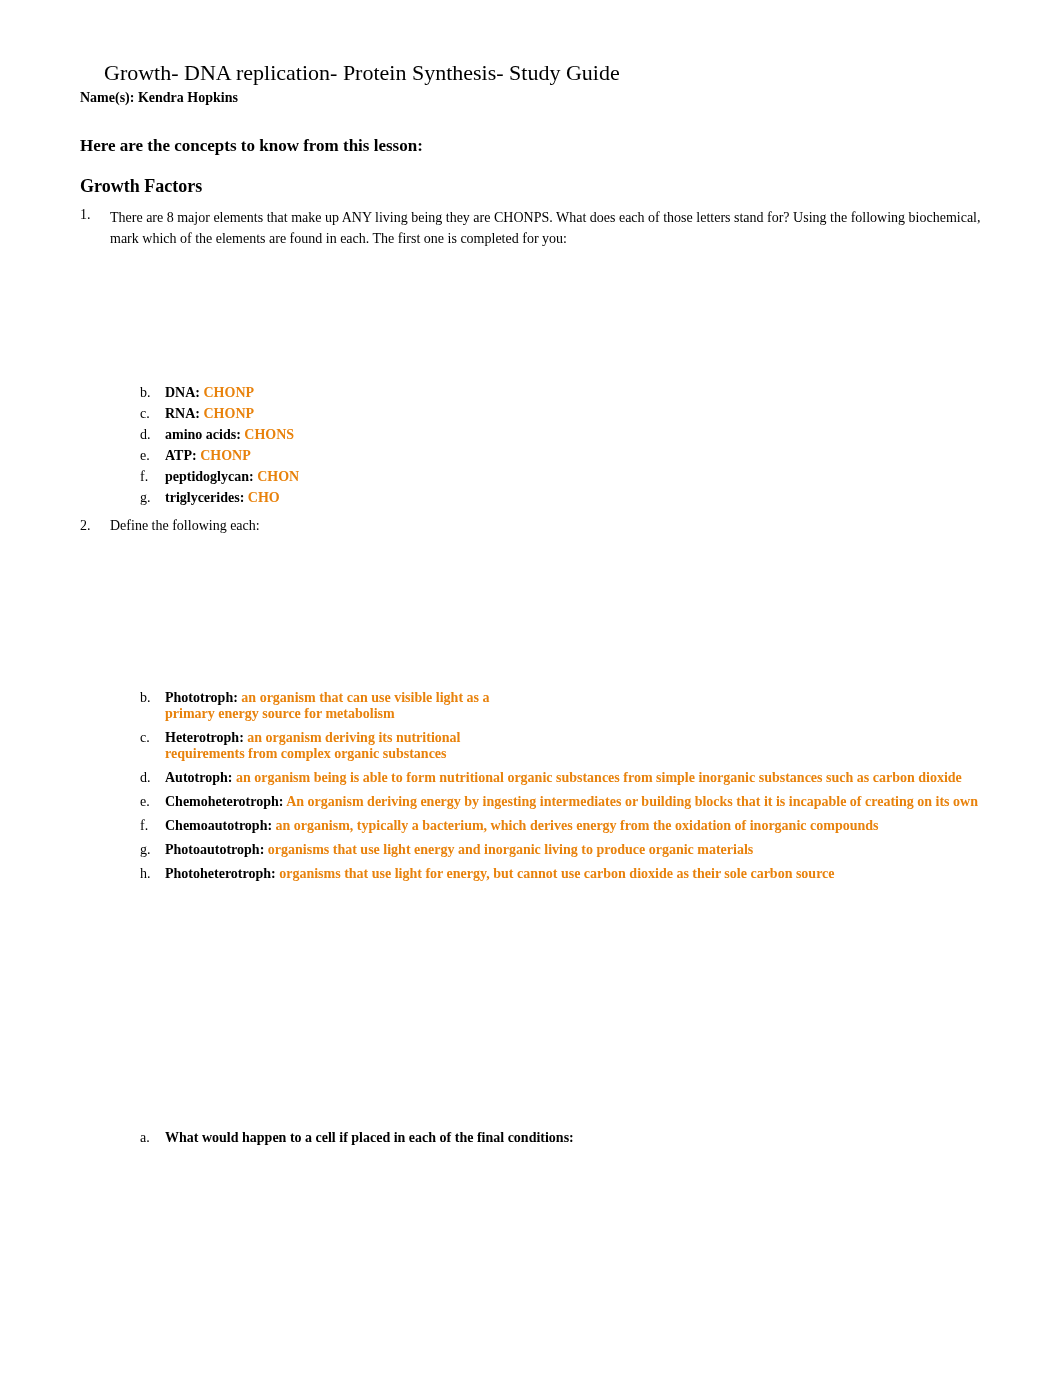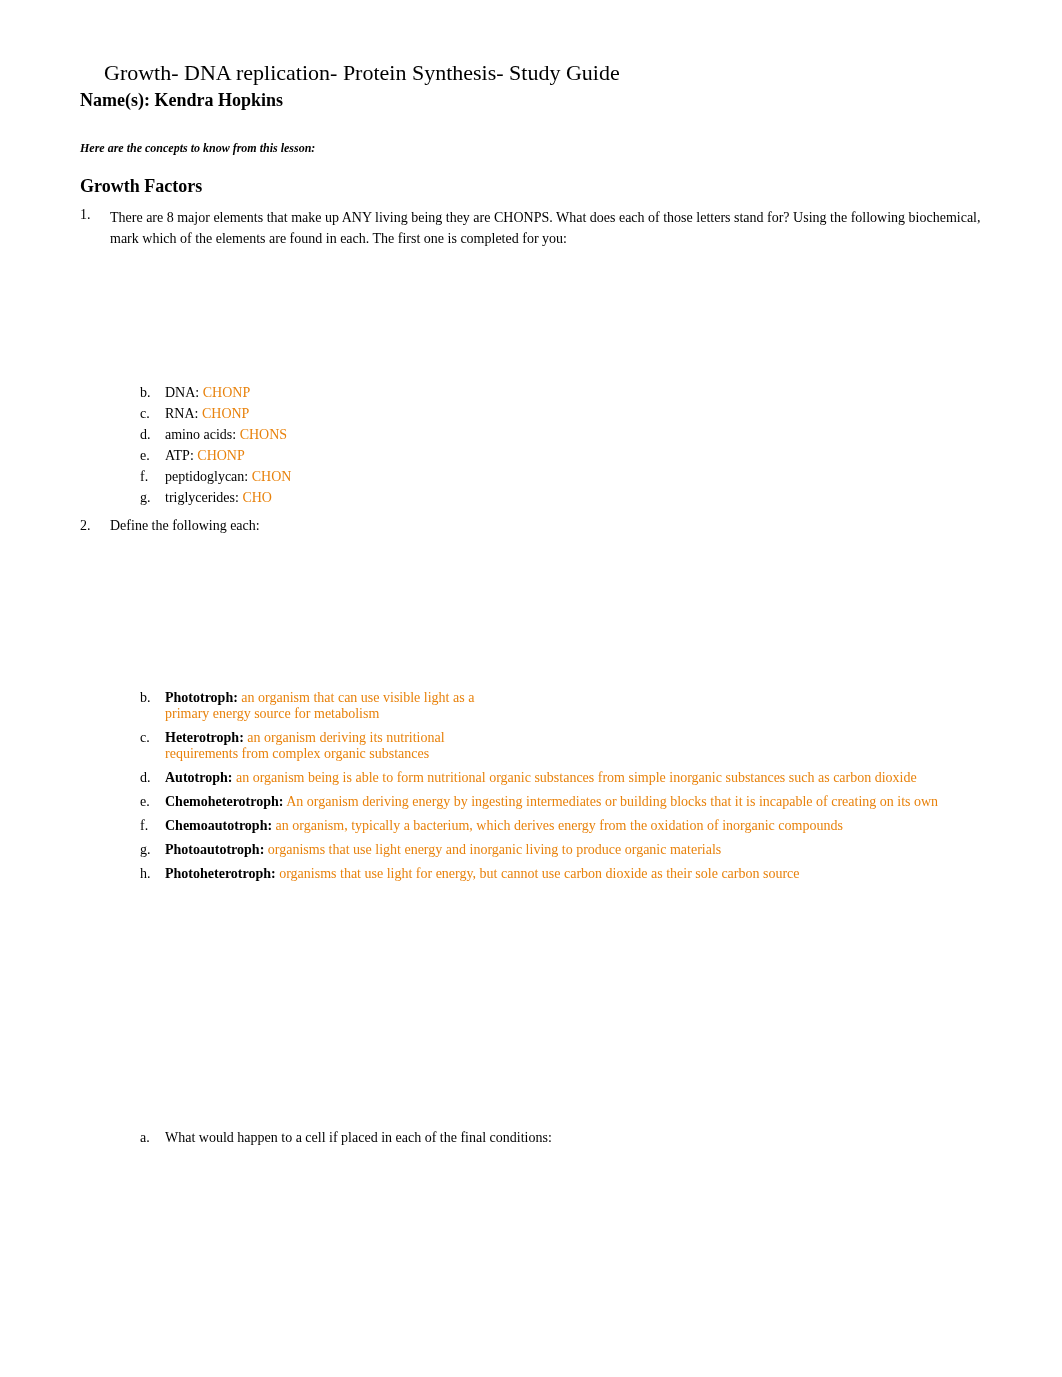--- a/index.html
+++ b/index.html
@@ -19,30 +19,29 @@
     }
 
     .page-title {
       font-size: 22px;
       font-weight: normal;
       margin-bottom: 4px;
       margin-left: 24px;
     }
 
     .author-name {
-      font-size: 18px;
+      font-size: 14px;
       font-weight: bold;
       margin-bottom: 30px;
     }
 
     .intro-note {
-      font-size: 12px;
+      font-size: 17px;
       font-weight: bold;
       margin-bottom: 20px;
-      font-style: italic;
     }
 
     .section-heading {
       font-size: 18px;
       font-weight: bold;
       margin-bottom: 10px;
       margin-top: 10px;
     }
 
     .question-item {
@@ -73,20 +72,21 @@
       margin-bottom: 5px;
       font-size: 14px;
     }
 
     .sub-label {
       min-width: 25px;
     }
 
     .sub-text {
       flex: 1;
+      font-weight: bold;
     }
 
     .orange {
       color: #e8820c;
     }
 
     .blank-space {
       height: 120px;
     }
 

